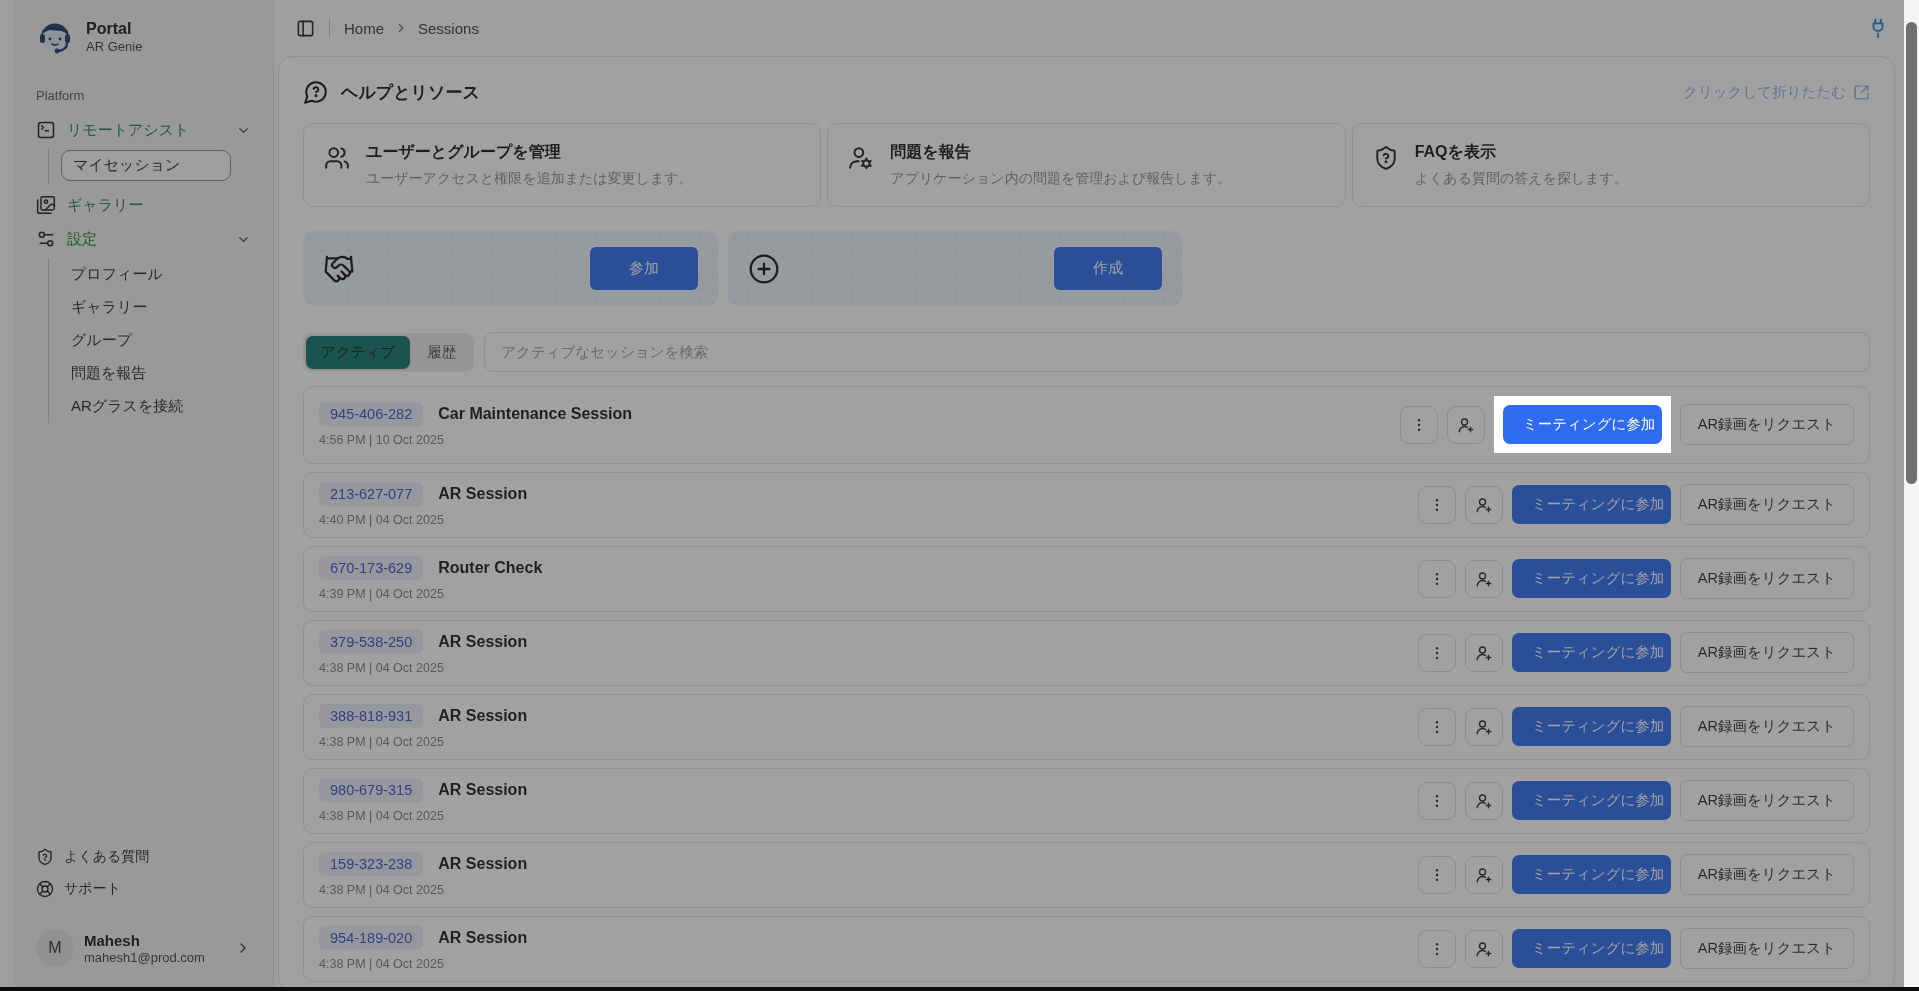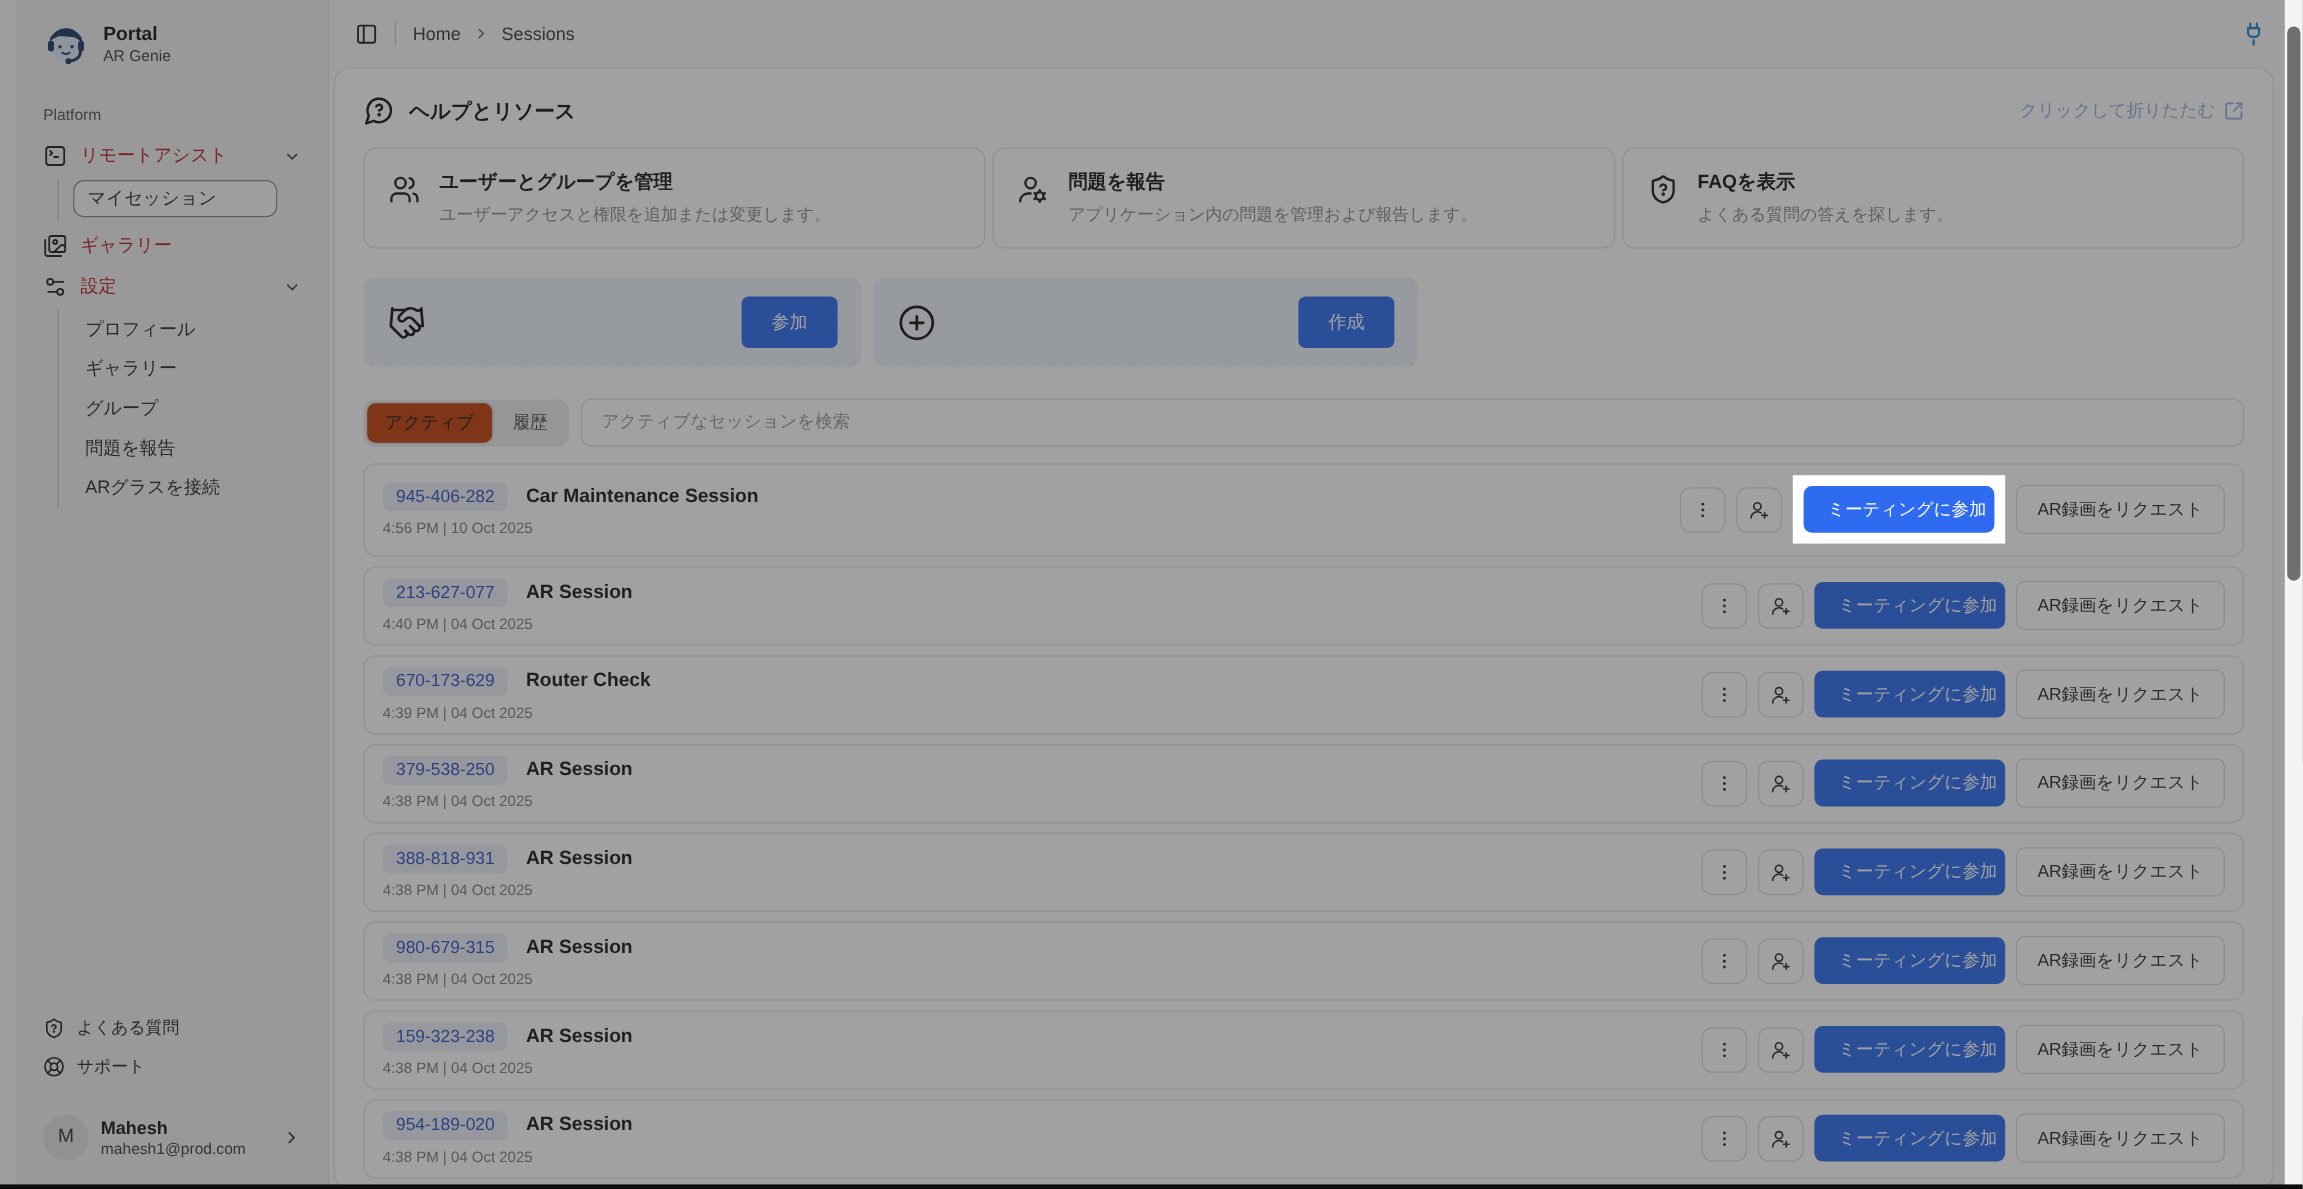--- a/index.html
+++ b/index.html
@@ -15,21 +15,21 @@
     width:260px; min-width:260px; background:#f1f1f2; border-right:1px solid #e0e0e2;
     display:flex; flex-direction:column; padding:16px 14px 18px 14px; height:100%;
   }
   .logo-row { display:flex; align-items:center; gap:10px; padding-left:6px; }
   .logo-badge { width:42px; height:42px; }
   .logo-title { font-size:16px; font-weight:bold; color:#161616; line-height:1.15; }
   .logo-sub { font-size:13px; color:#3c3c3c; }
   .section-label { font-size:13px; color:#555; margin:30px 0 10px 8px; }
   .nav-item {
     display:flex; align-items:center; gap:11px; padding:7px 8px; border-radius:8px;
-    font-size:15px; color:#b91c1c; cursor:pointer; line-height:1.2;
+    font-size:15px; color:#15803d; cursor:pointer; line-height:1.2;
   }
   .nav-item .chev { margin-left:auto; color:#444; }
   .nav-icon { width:20px; height:20px; flex:0 0 20px; color:#1f1f1f; }
   .subtree { margin-left:20px; border-left:1px solid #c4c4c7; padding-left:12px; margin-top:2px; margin-bottom:4px; }
   .sub-item { display:block; font-size:15px; color:#2a2a2a; padding:7px 10px; border-radius:9px; cursor:pointer; }
   .sub-item.selected { border:1px solid #8b8b8f; background:#fafafa; padding:5px 11px; margin:1px 28px 3px 0; }
   .sidebar-spacer { flex:1; }
   .foot-item { display:flex; align-items:center; gap:10px; font-size:14px; color:#2a2a2a; padding:7px 8px; cursor:pointer; }
   .foot-item .nav-icon { width:18px; height:18px; flex-basis:18px; }
   .user-card { display:flex; align-items:center; gap:10px; margin-top:18px; padding:6px 8px; border-radius:10px; cursor:pointer; }
@@ -76,28 +76,28 @@
     display:flex; align-items:center; gap:18px;
   }
   .action-card.join { width:415px; }
   .action-card.create { width:454px; }
   .action-icon { width:32px; height:32px; color:#141414; flex:0 0 32px; }
   .action-title { font-size:16.5px; font-weight:bold; color:#141414; }
   .action-desc { font-size:13.5px; color:#6f6f73; margin-top:6px; line-height:1.35; }
   .action-card.create .action-desc { max-width:225px; }
   .action-btn {
     margin-left:auto; background:#2e6bf0; color:#fff; border:none; border-radius:6px;
-    font-size:15px; padding:12px 0; width:80px; cursor:pointer;
+    font-size:15px; padding:12px 0; width:108px; cursor:pointer;
     font-family:inherit;
   }
 
   .list-toolbar { display:flex; align-items:center; gap:10px; margin-top:26px; }
   .seg { background:#ebebee; border-radius:9px; padding:3px; display:flex; gap:2px; }
   .seg-tab { font-size:14.5px; color:#4c4c50; padding:7px 15px; border-radius:7px; cursor:pointer; white-space:nowrap; }
-  .seg-tab.active { background:#c2410c; color:#151515; box-shadow:0 0 2px rgba(0,0,0,.18); }
+  .seg-tab.active { background:#0f766e; color:#151515; box-shadow:0 0 2px rgba(0,0,0,.18); }
   .search-input {
     flex:1; height:40px; border:1px solid #dedee2; border-radius:9px; background:#fff;
     font-size:14.5px; padding:0 16px; color:#222; font-family:inherit; outline:none;
   }
   .search-input::placeholder { color:#98989c; }
 
   .session-list { margin-top:14px; }
   .session-row {
     border:1px solid #e3e3e7; border-radius:10px; padding:9px 15px 10px 15px;
     display:flex; align-items:center; margin-bottom:8px; background:#fff; min-height:64px;

